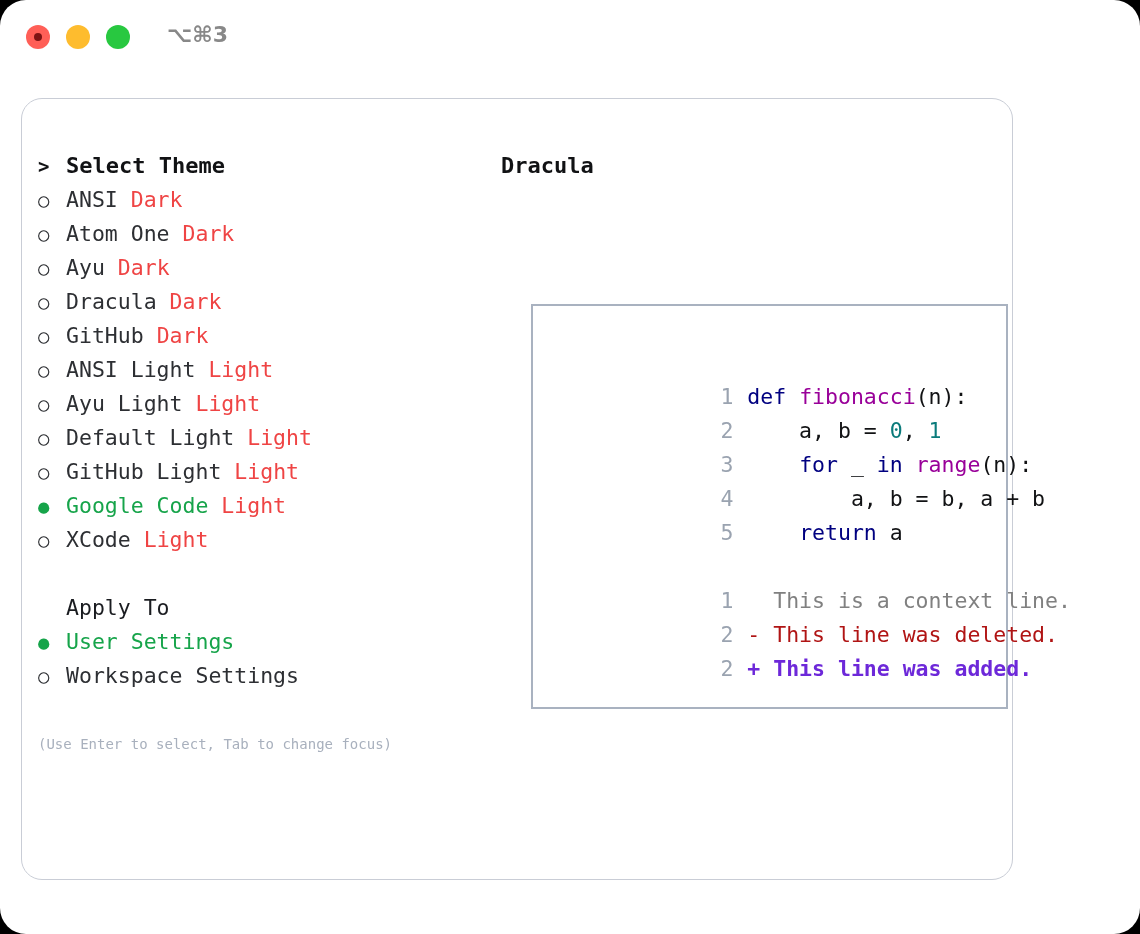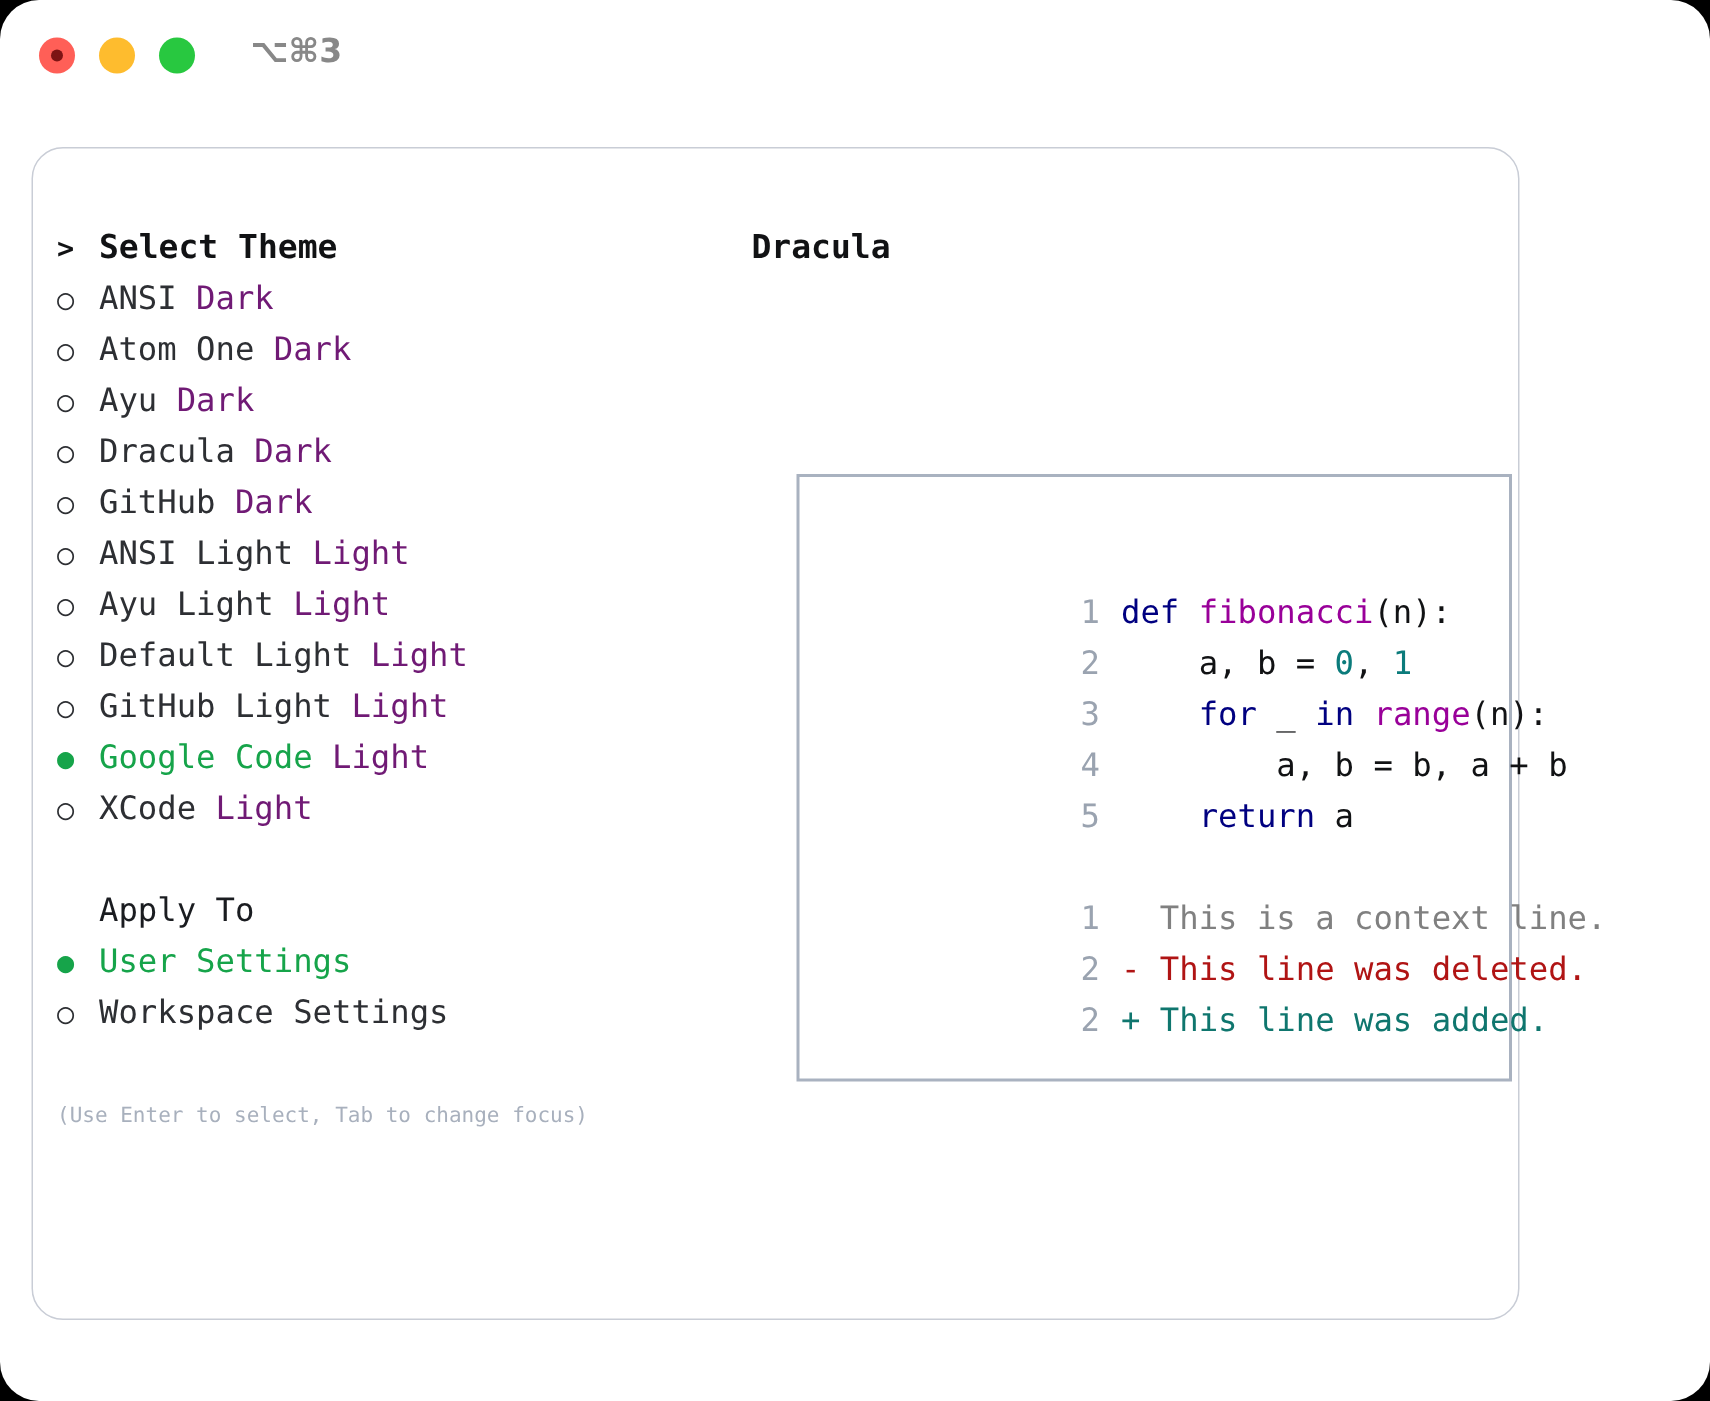--- a/index.html
+++ b/index.html
@@ -120,21 +120,21 @@
 
   .head {
     font-weight: bold;
     color: #111214;
     font-size: 22px;
   }
   .head .marker { color: #111214; font-weight: bold; }
 
   .name      { color: #2d2f33; }
   .name.sel  { color: #16a44a; }
-  .tag       { color: #701a75; margin-top: 36px; }
+  .tag       { color: #ef4444; margin-top: 36px; }
 
   .section-head {
     color: #1a1c20;
     font-weight: 500;
   }
 
   .spacer { height: 34px; }
 
   .hint {
     font-size: 14px;
@@ -148,21 +148,21 @@
   .preview-title {
     font-size: 22px;
     font-weight: bold;
     color: #111214;
     line-height: 34px;
     margin-bottom: 0;
   }
   .preview-box {
     position: absolute;
     left: 30px;
-    top: 167px;
+    top: 155px;
     width: 477px;
     height: 405px;
     border: 2px solid #a9b2c0;
     box-sizing: border-box;
     background: #ffffff;
   }
   .code {
     position: absolute;
     left: 17px;
     top: 40px;
@@ -176,21 +176,21 @@
     text-align: right;
     color: #9aa3b0;
     margin-right: 14px;
   }
   .kw   { color: #000080; }
   .fn   { color: #990099; }
   .num  { color: #0b7b7b; }
   .plain{ color: #111214; }
   .ctx  { color: #808080; }
   .del  { color: #b01414; }
-  .add  { color: #0f766e; }
+  .add  { color: #6d28d9; font-weight: bold; }
   .gap  { height: 34px; }
 </style>
 </head>
 <body>
 
 <div class="window">
 
   <div class="titlebar">
     <div class="lights">
       <span class="light red"></span>

